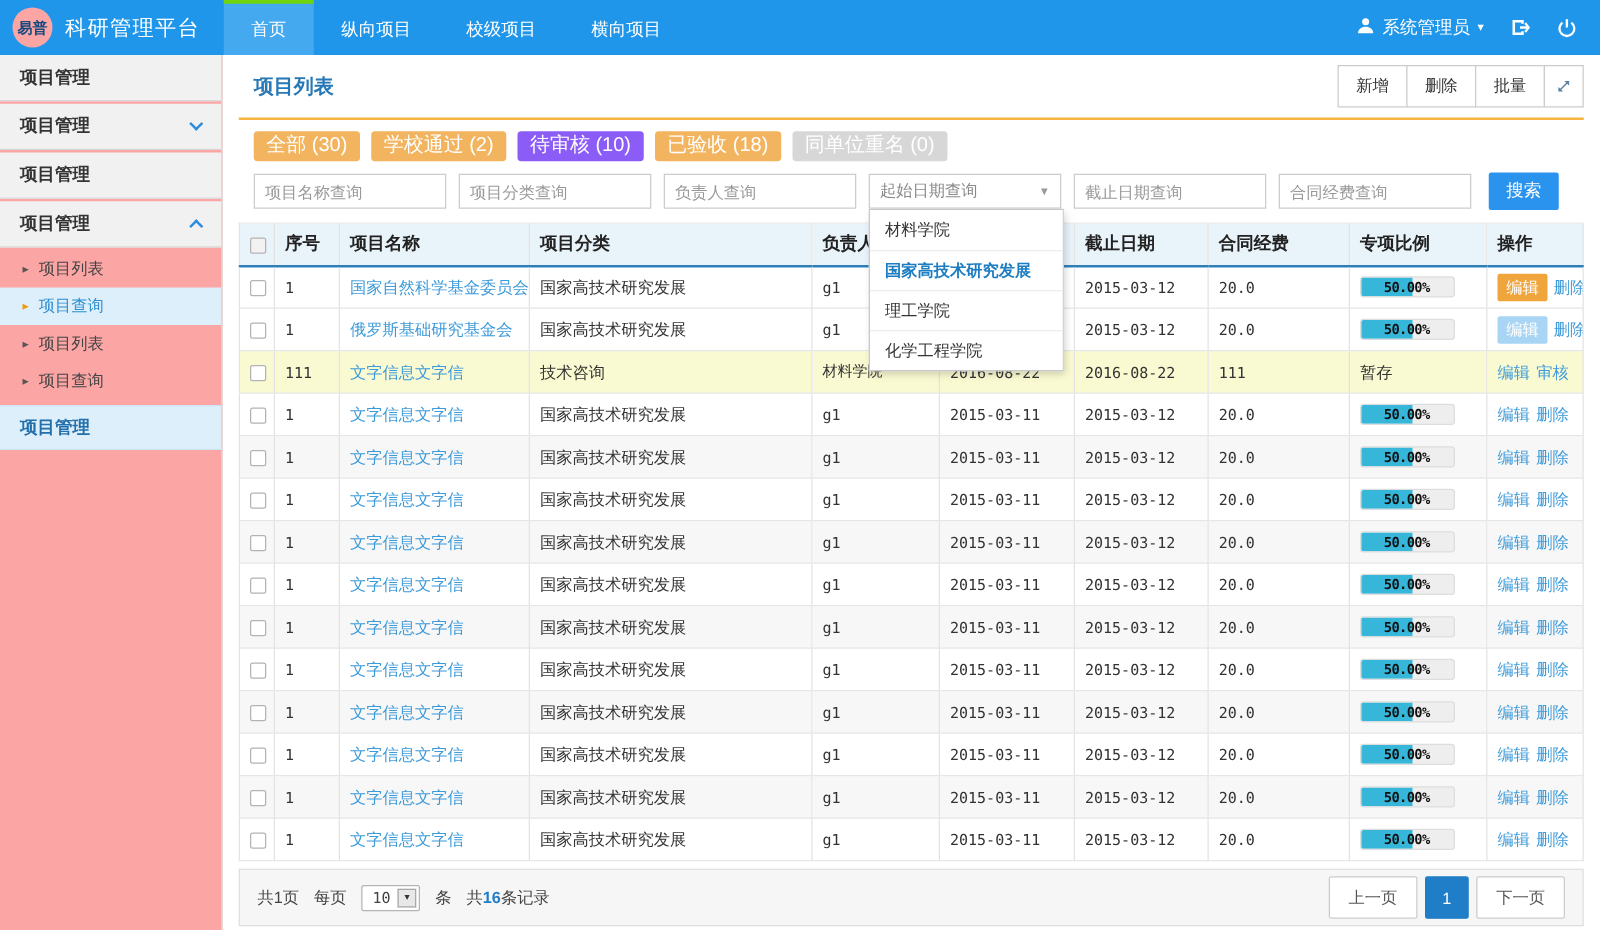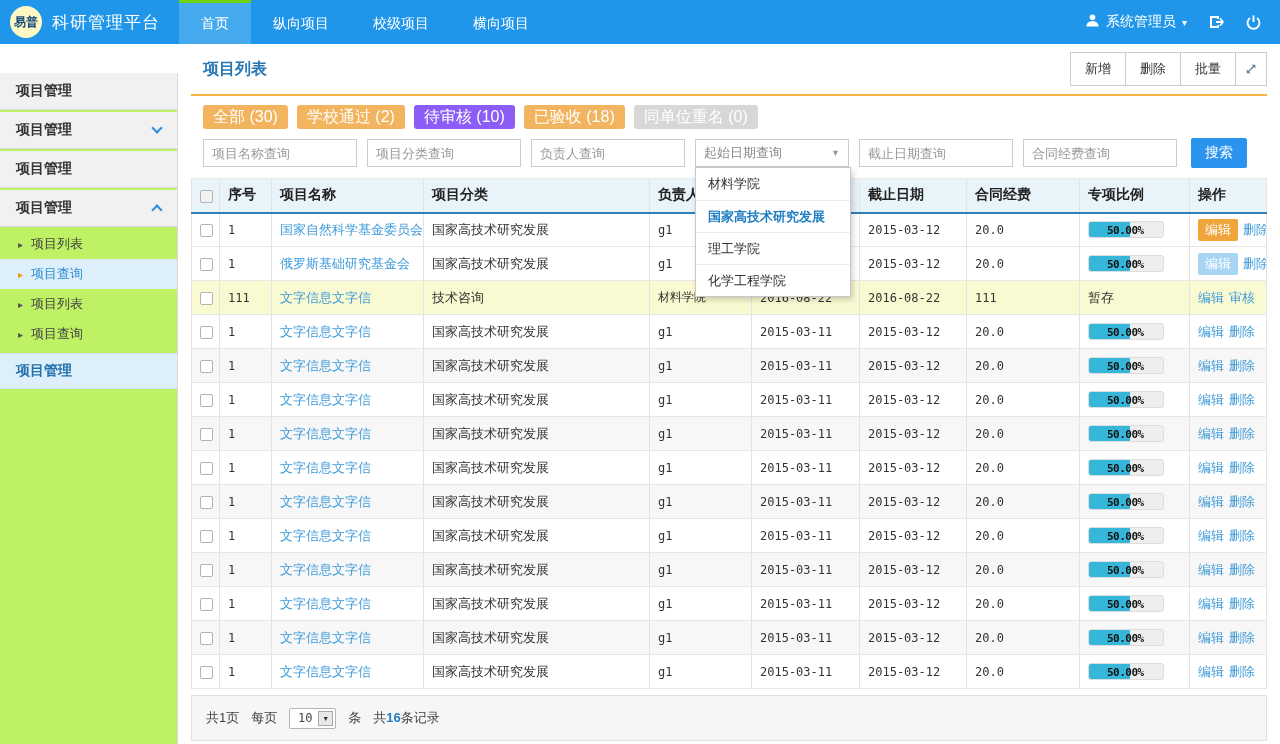--- a/index.html
+++ b/index.html
@@ -1,34 +1,34 @@
 <!DOCTYPE html>
 <html><head>
 <meta charset="utf-8">
 <style>
   * { margin:0; padding:0; box-sizing:border-box; }
   html,body { width:1280px; height:744px; overflow:hidden; background:#fff;
     font-family:"Liberation Sans", sans-serif; }
   
   .topbar { height:44px; background:#1f96e9; display:flex; align-items:stretch; color:#fff; }
   .brand { width:179px; display:flex; align-items:center; gap:10px; padding-left:10px; }
-  .logo { width:32px; height:32px; border-radius:50%; background:#fef9c3; color:#16497e;
+  .logo { width:32px; height:32px; border-radius:50%; background:#fca5a5; color:#16497e;
     display:flex; align-items:center; justify-content:center;
     font-family:"DejaVu Serif", serif; font-weight:bold; font-size:12px; }
   .app-title { font-size:17px; letter-spacing:1px; }
   .topnav { display:flex; }
   .nav-item { padding:4px 22px; display:flex; align-items:center; font-size:14px; cursor:pointer;
     border-top:3px solid transparent; }
   .nav-item.active { background:#45a9ef; border-top-color:#6fd40e; }
   .top-right { margin-left:auto; display:flex; align-items:center; gap:20px; padding-right:18px; }
   .user-menu { display:flex; align-items:center; gap:6px; font-size:14px; cursor:pointer; }
   .icon-btn { display:flex; align-items:center; cursor:pointer; }
   
   .body-row { display:flex; height:700px; }
-  .sidebar { width:179px; border-right:1px solid #d9d9d9; background:#bef264;margin-top:29px; }
+  .sidebar { width:179px; border-right:1px solid #d9d9d9; background:#fca5a5; }
   .side-group { height:37px; background:#f1f1f1; border-bottom:1px solid #d9d9d9; margin-bottom:2px;
     display:flex; align-items:center; justify-content:space-between; padding:0 16px;
     font-size:14px; font-weight:bold; color:#333; cursor:pointer; }
   .chev { width:8px; height:8px; border-right:2px solid #2e8ede; border-bottom:2px solid #2e8ede; }
   .chev.down { transform:rotate(45deg); margin-top:-4px; }
   .chev.up { transform:rotate(-135deg); margin-top:4px; }
   .side-sub { height:30px; display:flex; align-items:center; gap:8px; padding-left:18px;
     font-size:13px; color:#444; cursor:pointer; }
   .side-sub .tri { color:#555; font-size:10px; }
   .side-sub.active { background:#ddeffb; color:#2f8fd0; }
@@ -499,15 +499,20 @@
       <div class="pager-left">
         <span>共1页</span>
         <span>每页</span>
         <span class="pp">
           <span class="pp-val">10</span>
           <span class="pp-btn">▼</span>
         </span>
         <span>条</span>
         <span><span>共</span><span class="count-strong">16</span><span>条记录</span></span>
       </div>
+      <div class="pager-right">
+        <button class="pg-btn">上一页</button>
+        <button class="pg-btn pg-cur">1</button>
+        <button class="pg-btn">下一页</button>
+      </div>
     </div>
   </main>
 </div>
 
 </body></html>

